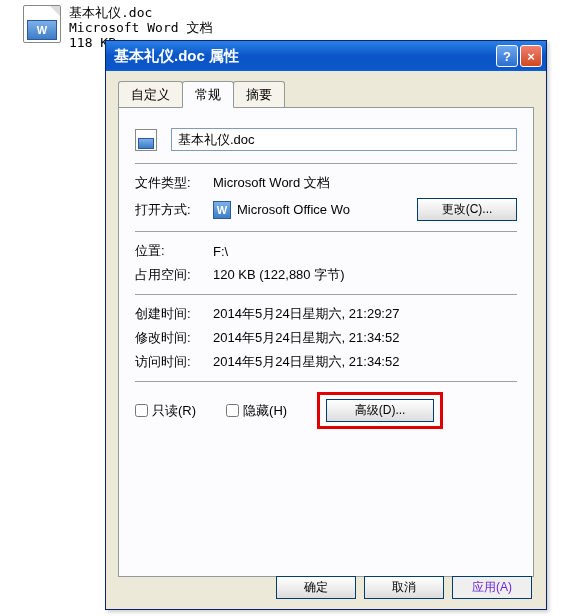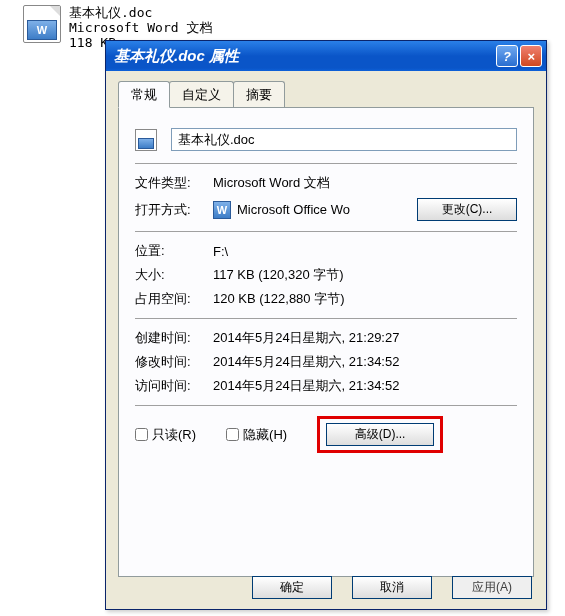--- a/index.html
+++ b/index.html
@@ -73,21 +73,20 @@
     }
     .titlebar {
       height: 30px;
       background: linear-gradient(#2a80e8, #0a55c8 50%, #0a55c8 90%, #0d60d8);
       display: flex;
       align-items: center;
       padding: 0 4px 0 8px;
       color: #fff;
       font-size: 15px;
       font-weight: bold;
-      font-style: italic;
     }
     .titlebar-text { flex: 1; }
     .titlebar-btn {
       width: 22px; height: 22px;
       margin-left: 2px;
       border: 1px solid #fff;
       border-radius: 3px;
       display: flex;
       align-items: center;
       justify-content: center;
@@ -157,21 +156,21 @@
     .btn {
       height: 23px;
       padding: 0 10px;
       border: 1px solid #003c74;
       background: linear-gradient(#fff,#eee 50%,#ddd);
       font-size: 12px;
       cursor: pointer;
       border-radius: 0;
       font-family: inherit;
     }
-    .btn:disabled { color: #404040; cursor: default; background: #efefef; }
+    .btn:disabled { color: #6d28d9; cursor: default; background: #efefef; }
     .change-btn { width: 100px; }
     .open-with-val {
       display: flex;
       align-items: center;
       flex: 1;
       overflow: hidden;
       white-space: nowrap;
     }
     .checkbox-wrap { display: inline-flex; align-items: center; margin-right: 30px; justify-content: space-between; }
     .checkbox-wrap input { margin-right: 4px; }
@@ -179,21 +178,21 @@
       border: 3px solid #e00000;
       padding: 4px 6px;
       display: inline-block;
     }
     .adv-btn { width: 108px; }
     .bottom-buttons {
       position: absolute;
       bottom: 10px;
       right: 14px;
       display: flex;
-      gap: 20px;
+      gap: 8px;
     }
     .bottom-buttons .btn { width: 80px; }
   </style>
 </head>
 <body>
 
 <div class="desktop-file">
   <div class="doc-icon">
     <div class="doc-icon-inner">W</div>
   </div>
@@ -206,22 +205,22 @@
 
 <div class="prop-window">
   <div class="titlebar">
     <span class="titlebar-text">基本礼仪.doc 属性</span>
     <div class="titlebar-btn help-btn">?</div>
     <div class="titlebar-btn close-btn">×</div>
   </div>
 
   <div class="tab-area">
     <div class="tab-row">
+      <div class="tab">自定义</div>
       <div class="tab active">常规</div>
-      <div class="tab">自定义</div>
       <div class="tab">摘要</div>
     </div>
 
     <div class="tab-panel">
 
       <div class="row filename-row">
         <div class="doc-icon-small">
           <div class="doc-icon-small-inner"></div>
         </div>
         <input type="text" class="filename-input" value="基本礼仪.doc" style="">
@@ -241,24 +240,20 @@
           <span style="overflow:hidden;text-overflow:clip;flex:1">Microsoft Office Wo</span>
         </div>
         <button class="btn change-btn">更改(C)...</button>
       </div>
 
       <div class="hr"></div>
 
       <div class="row">
         <div class="row-label">位置:</div>
         <div class="row-value">F:\</div>
-      </div>
-      <div class="row">
-        <div class="row-label">大小:</div>
-        <div class="row-value">117 KB (120,320 字节)</div>
       </div>
       <div class="row">
         <div class="row-label">占用空间:</div>
         <div class="row-value">120 KB (122,880 字节)</div>
       </div>
 
       <div class="hr"></div>
 
       <div class="row">
         <div class="row-label">创建时间:</div>

